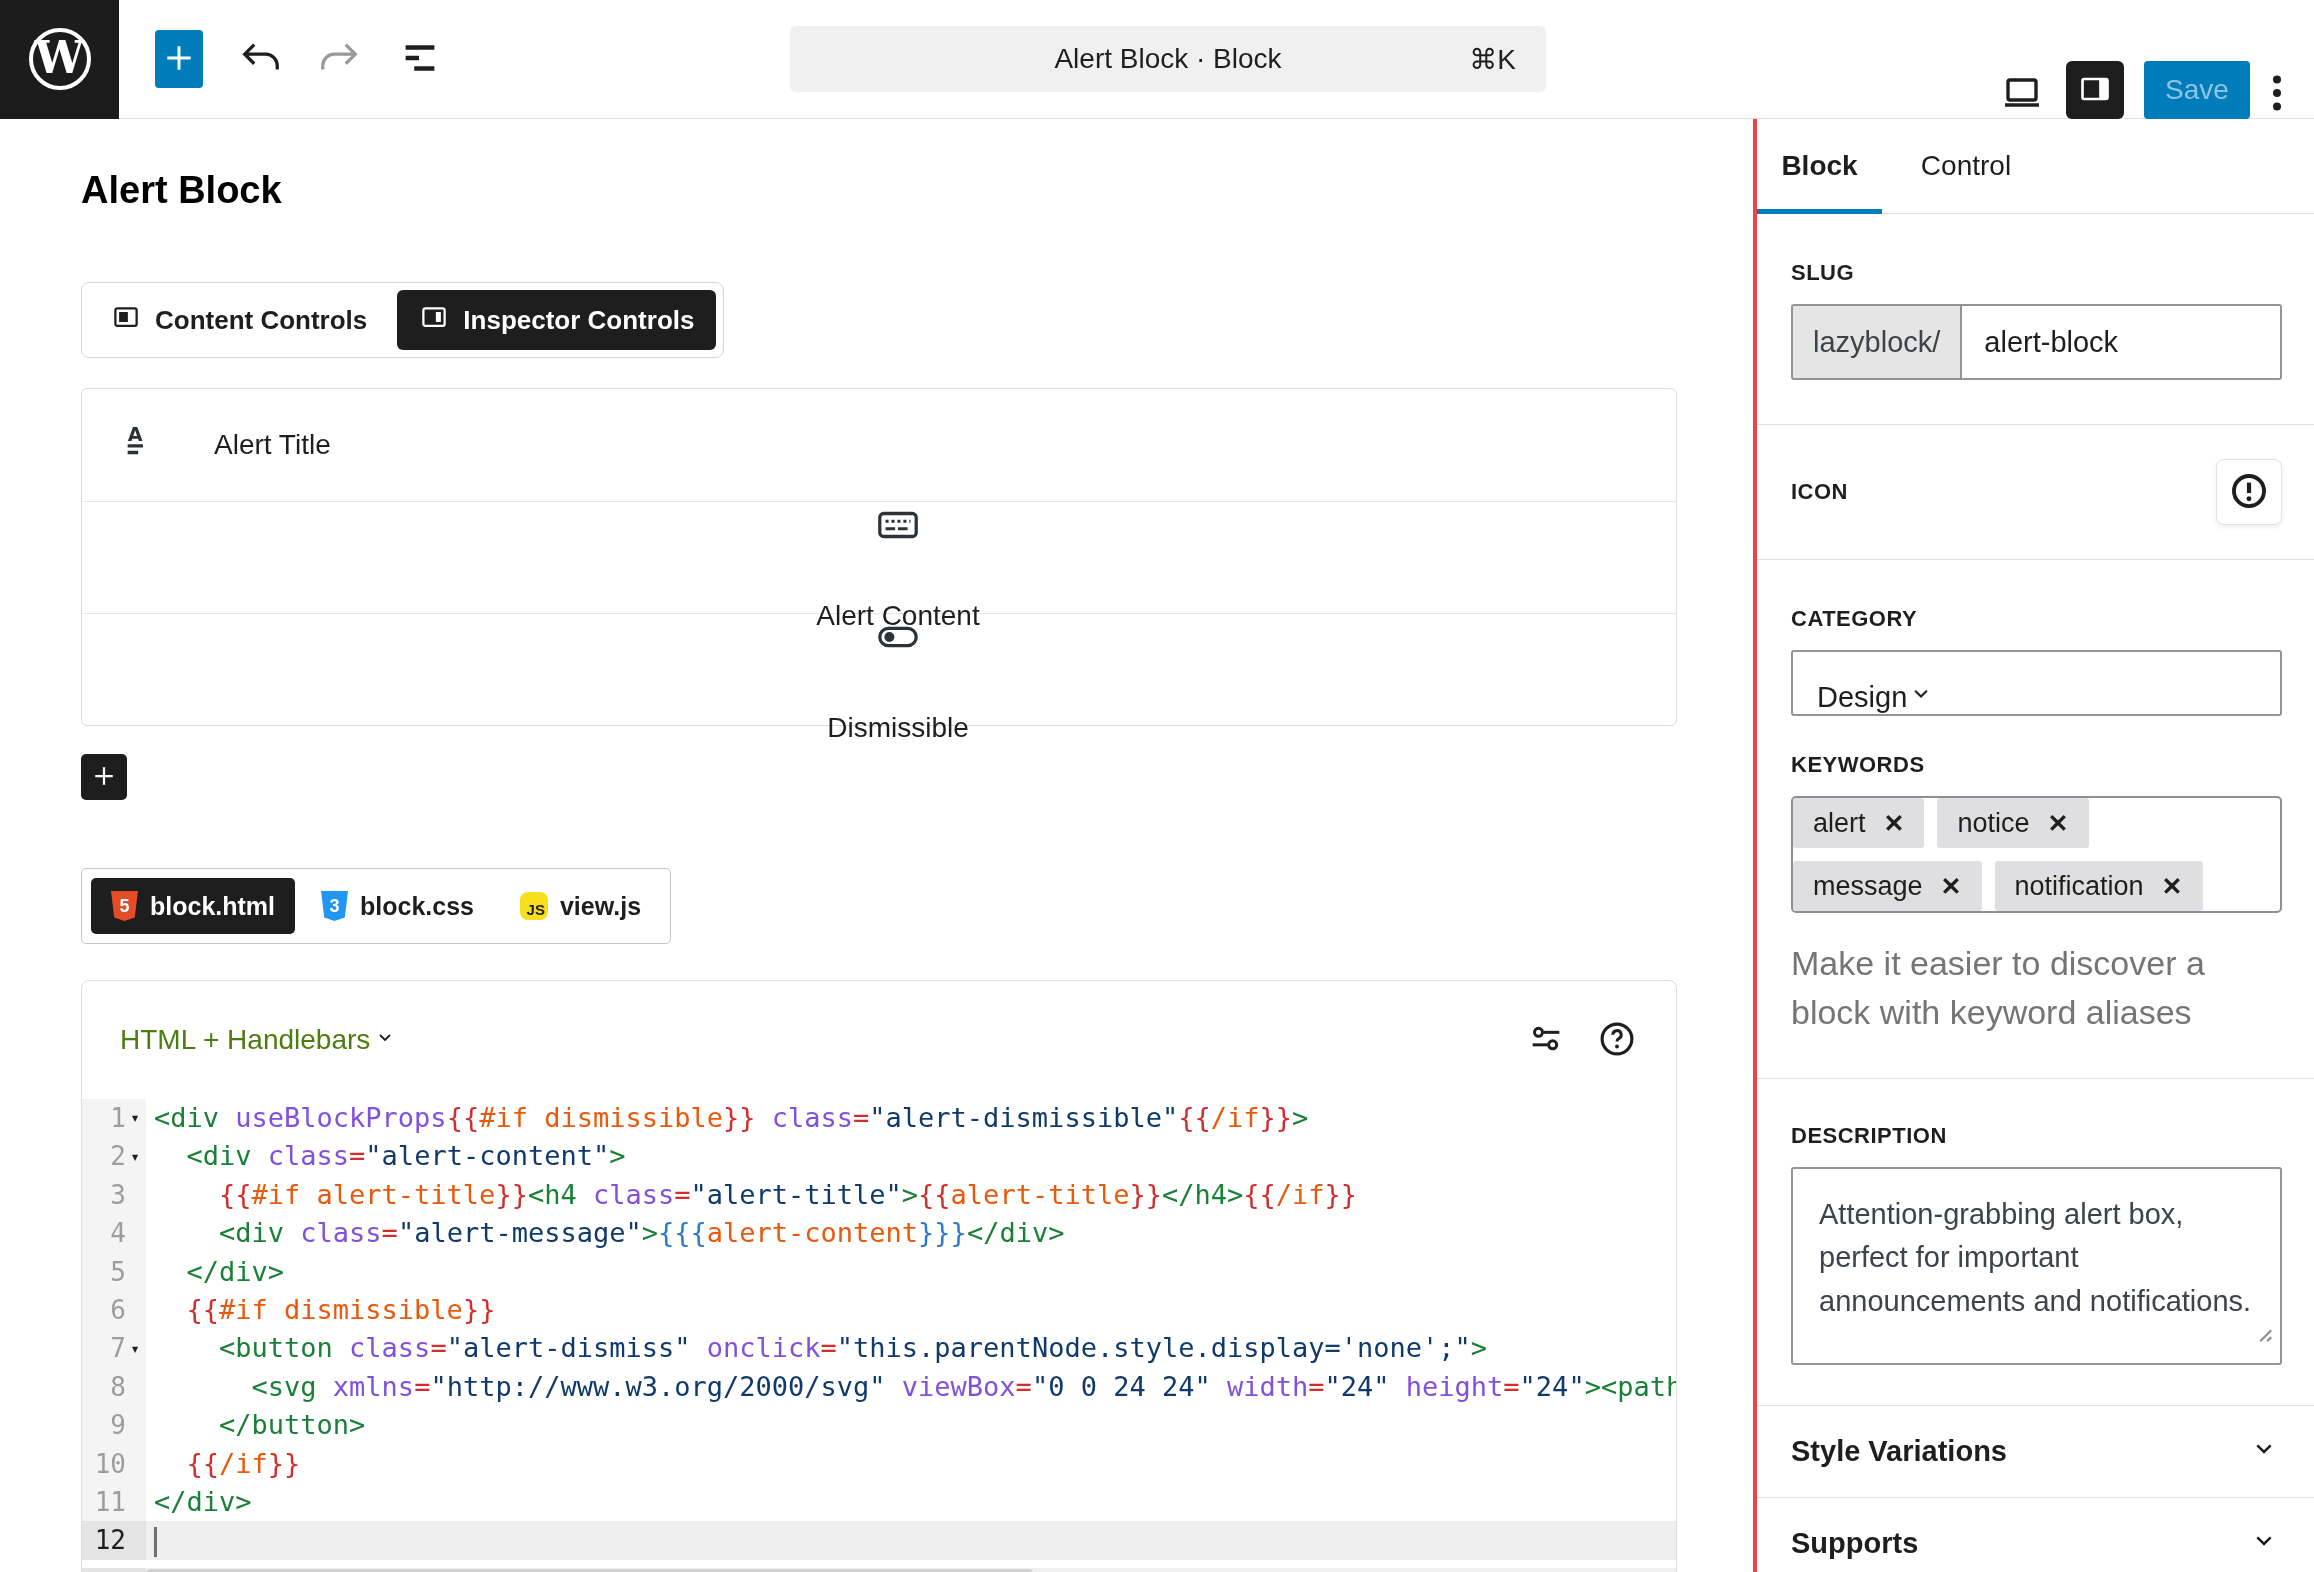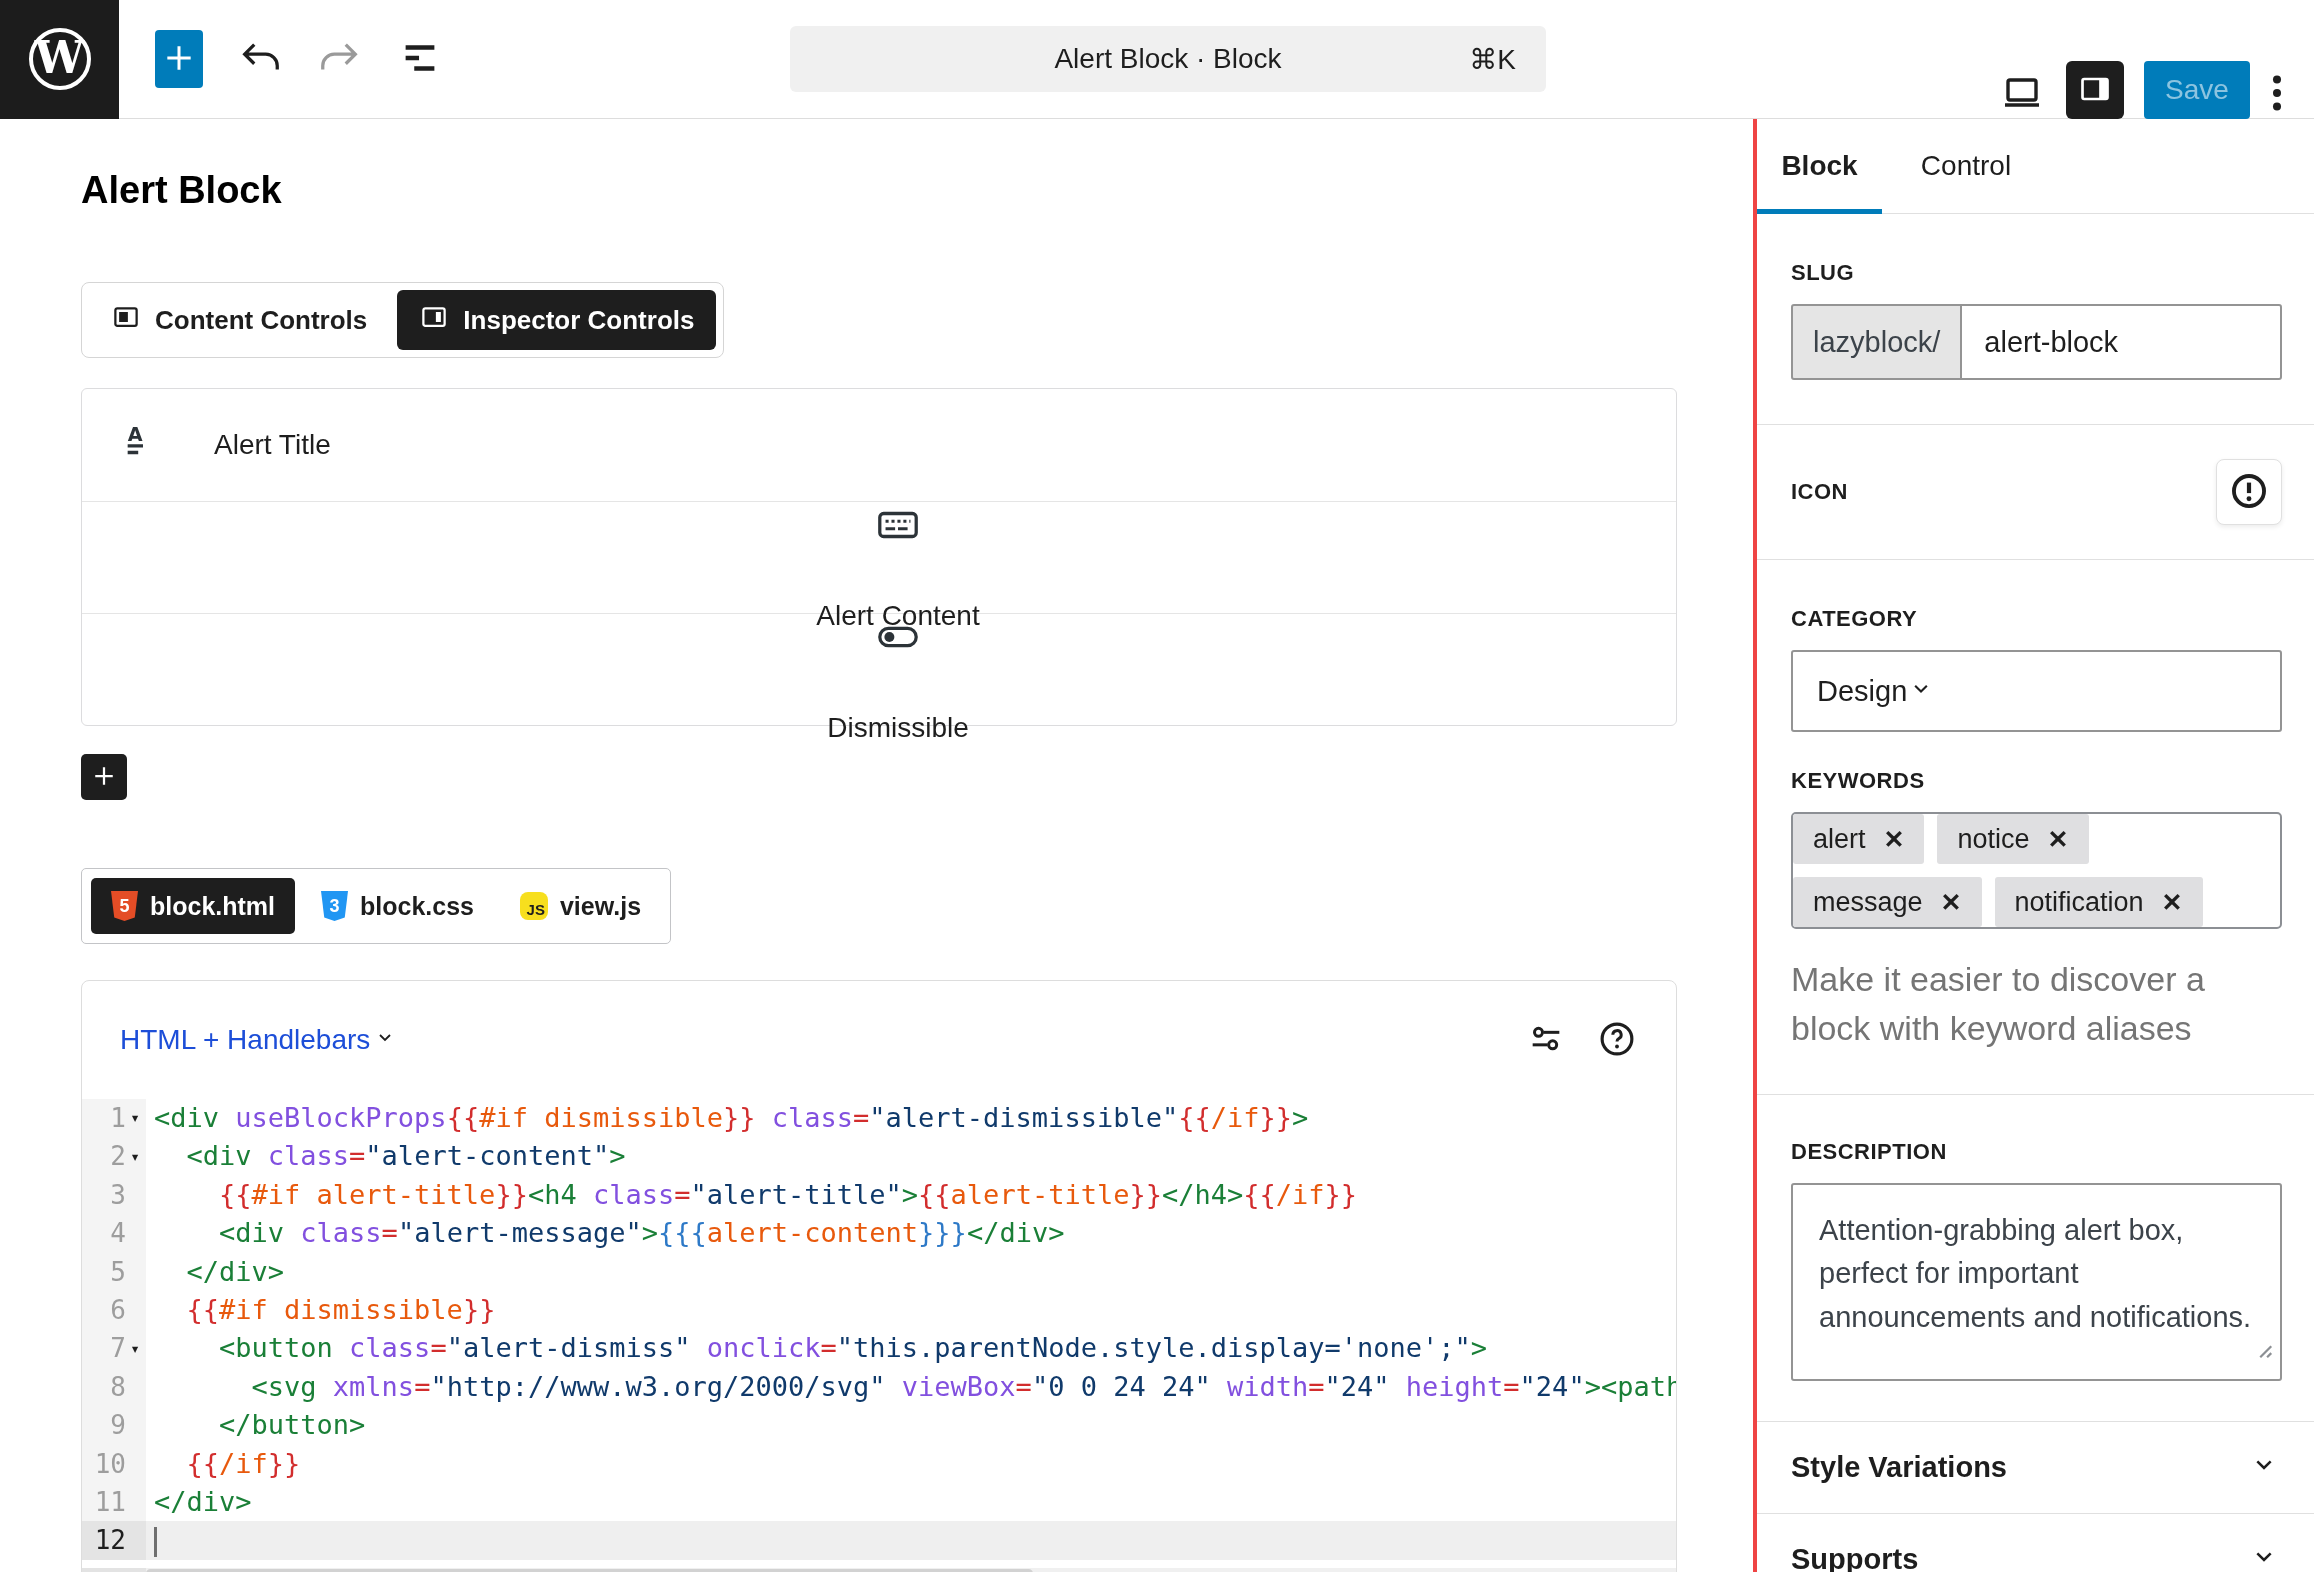--- a/index.html
+++ b/index.html
@@ -35,21 +35,21 @@
   .add-control{margin-top:28px;width:46px;height:46px;background:#1e1e1e;border:none;border-radius:5px;display:flex;align-items:center;justify-content:center;cursor:pointer;}
   .file-tabs{margin-top:68px;display:inline-flex;border:1px solid #c3c4c7;border-radius:5px;padding:9px;gap:6px;background:#fff;}
   .file-tab{display:flex;align-items:center;gap:12px;height:56px;padding:0 20px;border:none;background:transparent;border-radius:5px;font-size:25px;font-weight:600;font-family:inherit;color:#1e1e1e;cursor:pointer;white-space:nowrap;}
   .file-tab.active{background:#1e1e1e;color:#fff;}
   .badge-html{width:27px;height:30px;background:#e44d26;color:#fff;font-size:18px;font-weight:bold;display:flex;align-items:center;justify-content:center;clip-path:polygon(0 0,100% 0,88% 88%,50% 100%,12% 88%);}
   .badge-css{width:27px;height:30px;background:#2196f3;color:#fff;font-size:18px;font-weight:bold;display:flex;align-items:center;justify-content:center;clip-path:polygon(0 0,100% 0,88% 88%,50% 100%,12% 88%);}
   .badge-js{width:28px;height:28px;background:#f7df1e;color:#1e1e1e;font-size:15px;font-weight:bold;display:flex;align-items:flex-end;justify-content:flex-end;padding:2px 3px;border-radius:8px;}
   
   .editor-card{margin-top:36px;width:1596px;height:600px;border:1px solid #ddd;border-radius:8px;overflow:hidden;background:#fff;position:relative;}
   .editor-head{display:flex;align-items:center;height:118px;padding:0 38px;}
-  .lang-select{display:flex;align-items:flex-start;gap:3px;font-size:28px;color:#1d4ed8;background:none;border:none;cursor:pointer;font-family:inherit;}
+  .lang-select{display:flex;align-items:flex-start;gap:3px;font-size:28px;color:#4d7c0f;background:none;border:none;cursor:pointer;font-family:inherit;}
   .editor-head-icons{margin-left:auto;display:flex;align-items:center;gap:30px;}
   .code-area{position:relative;font-family:"DejaVu Sans Mono",monospace;font-size:27px;line-height:38.4px;color:#24292e;}
   .code-line{display:flex;height:38.4px;align-items:center;}
   .gutter{flex:0 0 64px;height:100%;background:#f4f4f4;display:flex;align-items:center;}
   .lnum{width:44px;text-align:right;color:#9d9d9d;font-size:26px;}
   .fold{width:18px;font-size:16px;color:#1e1e1e;text-align:center;line-height:1;}
   .code-text{white-space:pre;padding-left:8px;overflow:hidden;flex:1;}
   .code-line.active{background:#efefef;}
   .code-line.active .gutter{background:#e4e4e4;}
   .code-line.active .lnum{color:#1e1e1e;}
@@ -66,21 +66,21 @@
   .sb-tab.control{width:168px;font-weight:400;}
   .sb-tab.active::after{content:"";position:absolute;left:0;right:0;bottom:-1px;height:5px;background:#007cba;}
   .sb-section{padding:46px 32px 44px 34px;}
   .sb-label{font-size:22px;font-weight:600;letter-spacing:.5px;color:#1e1e1e;}
   .sb-divider{border-top:1px solid #e0e0e0;}
   .slug-group{margin-top:18px;display:flex;height:76px;}
   .slug-prefix{display:flex;align-items:center;padding:16px 20px;background:#e5e5e5;border:2px solid #949494;border-right:1px solid #949494;border-radius:3px 0 0 3px;font-size:29px;color:#3c434a;}
   .slug-input{flex:1;border:2px solid #949494;border-left:1px solid #949494;border-radius:0 3px 3px 0;font-size:29px;color:#1e1e1e;padding:0 22px;font-family:inherit;min-width:0;}
   .icon-section{display:flex;align-items:center;justify-content:space-between;padding:34px 32px 34px 34px;}
   .icon-pick{width:66px;height:66px;border:1px solid #e0e0e0;border-radius:8px;background:#fff;box-shadow:0 2px 5px rgba(0,0,0,.08);display:flex;align-items:center;justify-content:center;cursor:pointer;}
-  .cat-select{margin-top:18px;height:82px;border:2px solid #949494;border-radius:3px;display:flex;align-items:center;padding:0 24px;font-size:29px;color:#1e1e1e;cursor:pointer;background:#fff;}
+  .cat-select{margin-top:18px;height:66px;border:2px solid #949494;border-radius:3px;display:flex;align-items:flex-end;padding:0 24px;font-size:29px;color:#1e1e1e;cursor:pointer;background:#fff;}
   .cat-select svg{margin-left:auto;}
   .kw-section{padding:36px 32px 0 34px;}
   .kw-box{margin-top:18px;border:2px solid #8c8f94;border-radius:5px;display:flex;flex-wrap:wrap;gap:13px;cursor:text;}
   .kw-tag{display:flex;align-items:center;gap:18px;background:#dfdfe1;border-radius:3px;padding:0 20px;height:50px;font-size:27px;color:#1e1e1e;}
   .kw-x{font-size:25px;font-weight:700;color:#1e1e1e;cursor:pointer;line-height:1;}
   .kw-help{margin-top:26px;font-size:34px;color:#757575;line-height:1.45;max-width:480px;}
   .desc-section{padding:44px 32px 40px 34px;}
   .desc-area{position:relative;margin-top:18px;height:198px;border:2px solid #949494;border-radius:3px;padding:24px 26px;font-size:29px;color:#3c434a;line-height:1.5;cursor:text;}
   .resize-handle{position:absolute;right:6px;bottom:6px;}
   .sb-panel{height:91px;display:flex;align-items:center;justify-content:space-between;padding:0 34px;font-size:29px;font-weight:600;color:#1e1e1e;cursor:pointer;background:none;border:none;width:100%;font-family:inherit;}

